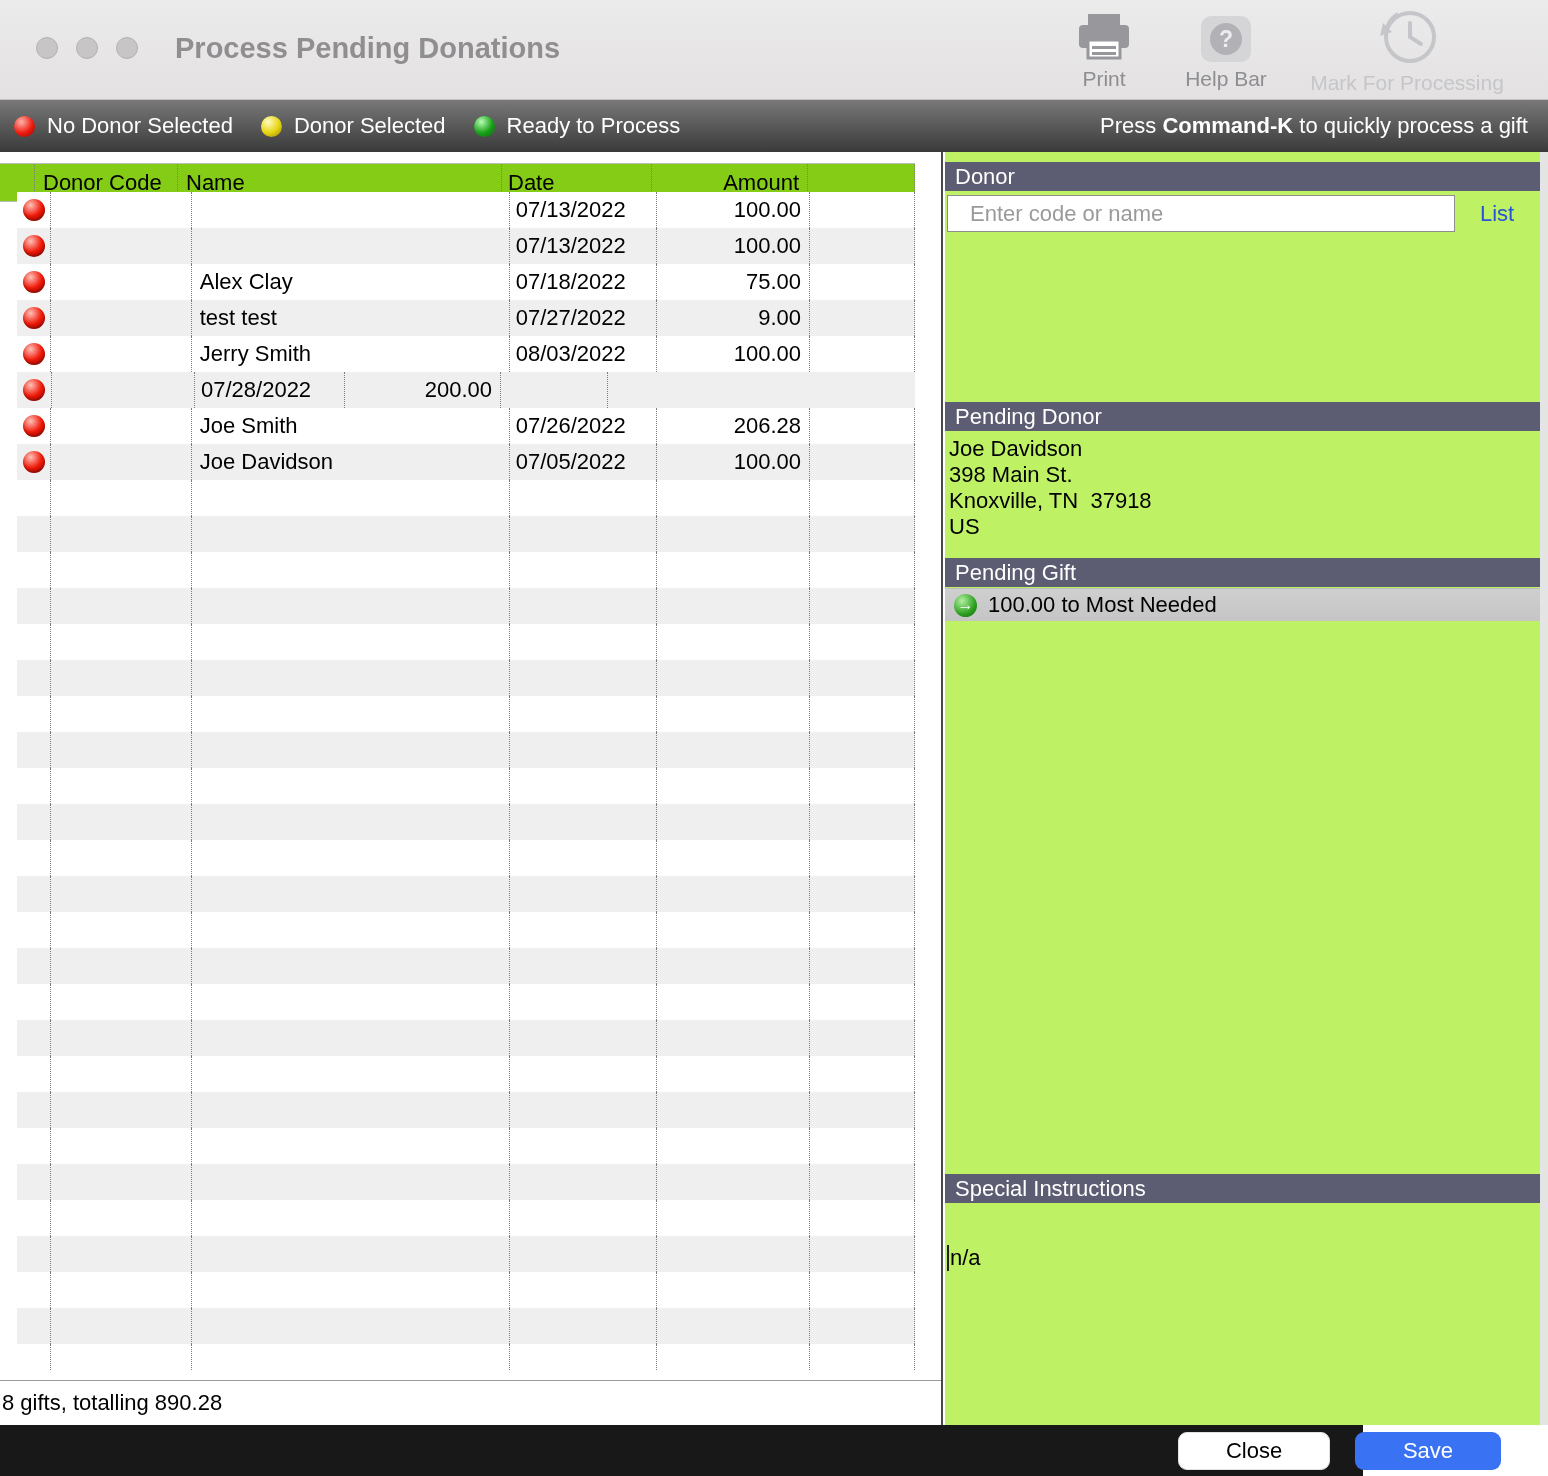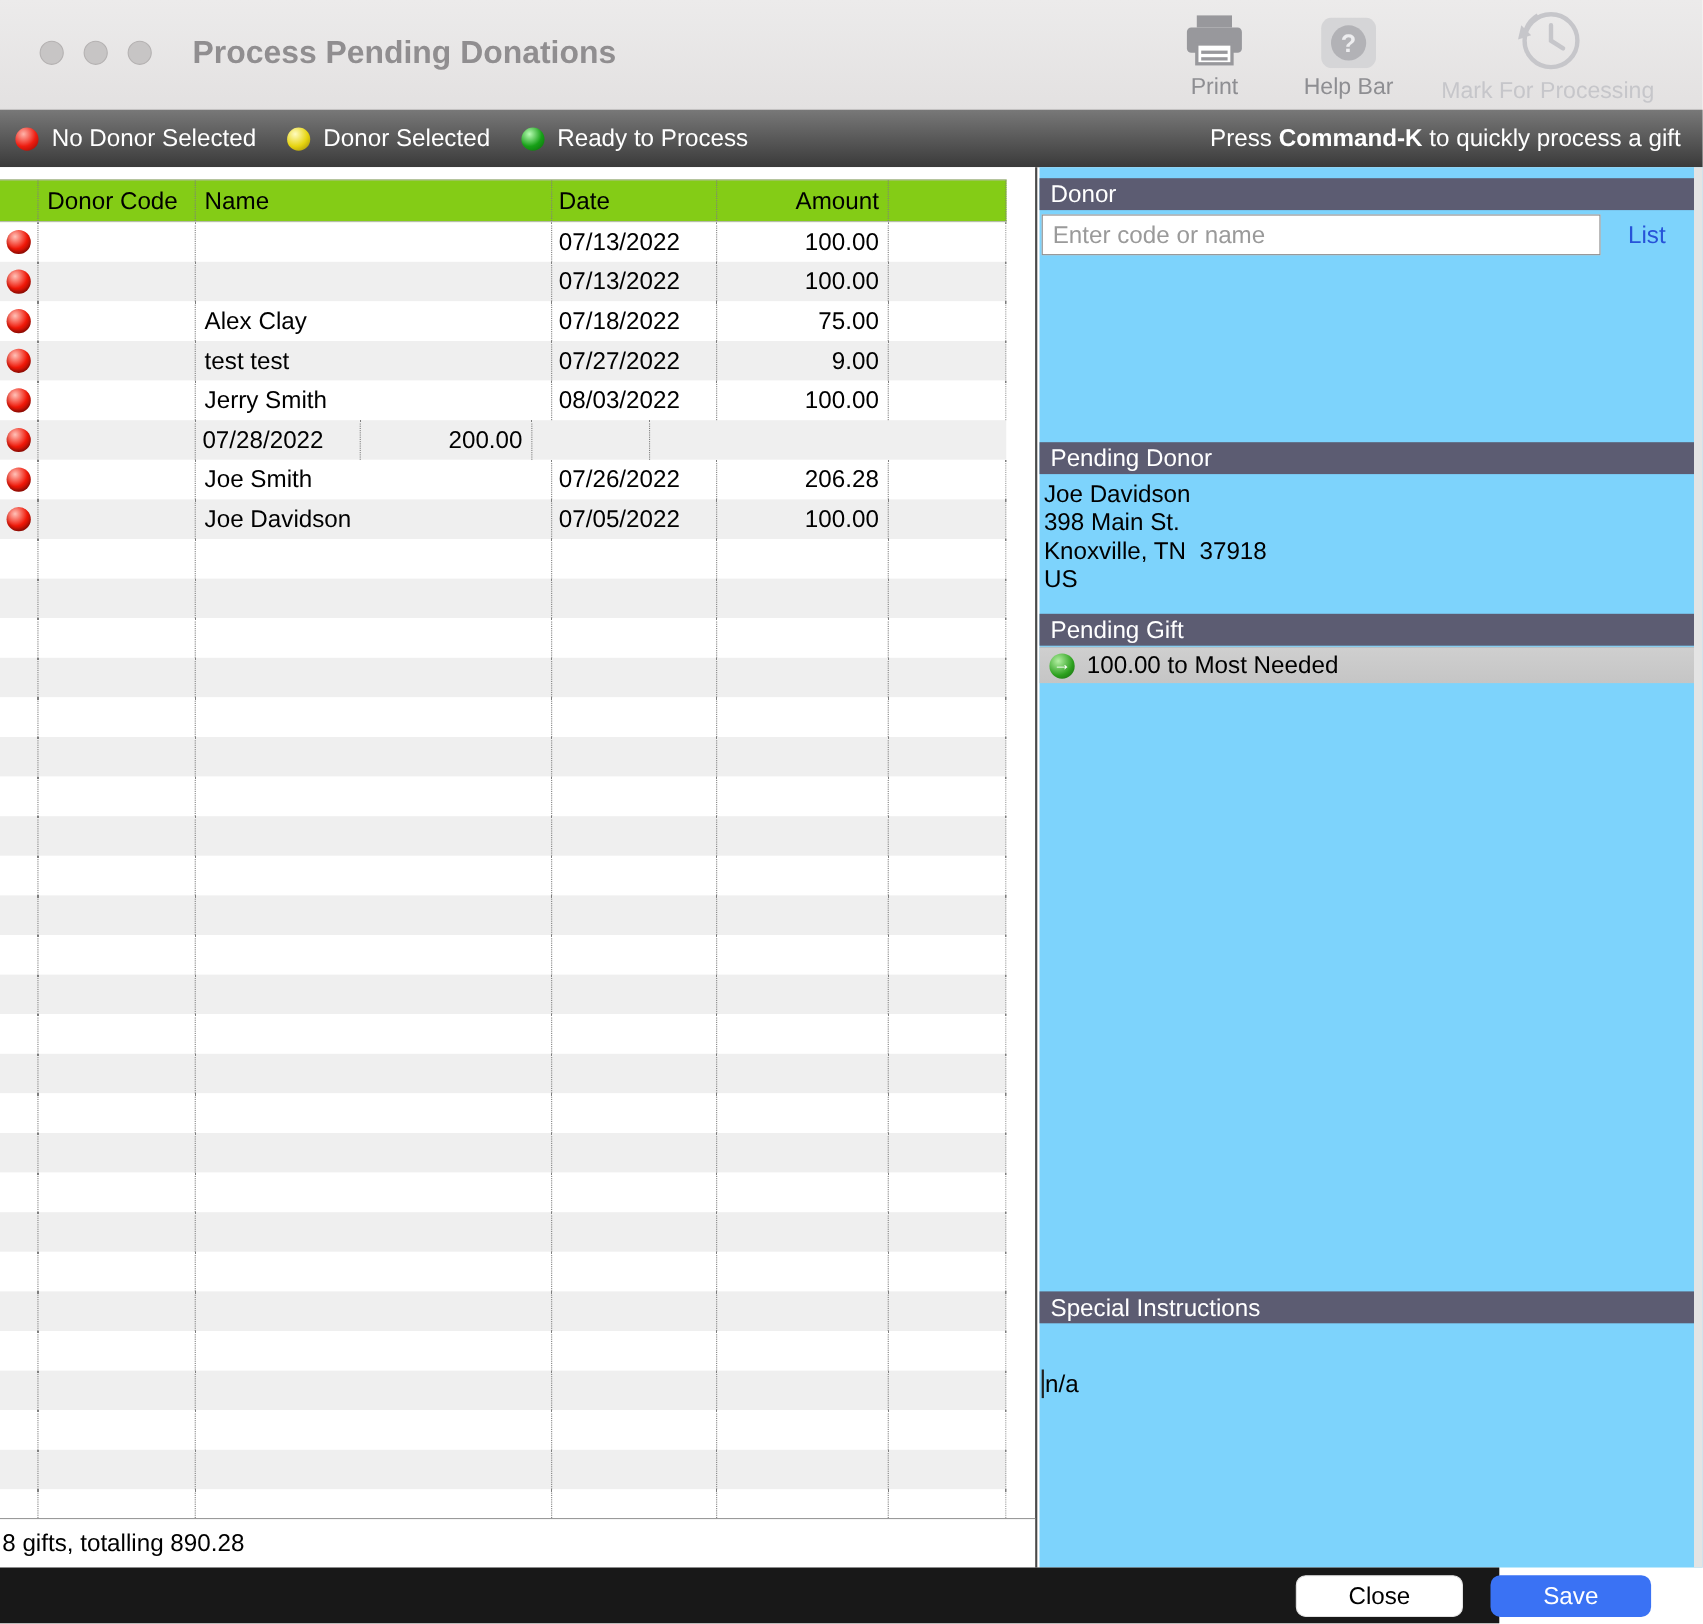--- a/index.html
+++ b/index.html
@@ -32,28 +32,28 @@
   .dot-red    { background:radial-gradient(circle at 35% 28%, #ffb4aa, #ee1c10 55%, #8c0800); }
   .dot-yellow { background:radial-gradient(circle at 35% 28%, #fffbc0, #e6d410 55%, #97820a); }
   .dot-green  { background:radial-gradient(circle at 35% 28%, #b8fcb4, #17a017 55%, #0a6a0a); }
   .shortcut-hint { position:absolute; right:20px; font-size:22px; }
   .shortcut-hint b { font-weight:bold; }
 
   
   .main { position:absolute; top:152px; left:0; width:1548px; height:1273px; }
   .left-pane { position:absolute; left:0; top:0; width:943px; height:1273px;
     background:#fff; border-right:2px solid #4a4a4a; }
-  .right-pane { position:absolute; left:945px; top:0; width:603px; height:1273px; background:#7dd3fc; }
+  .right-pane { position:absolute; left:945px; top:0; width:603px; height:1273px; background:#bef264; }
   .right-edge-strip { position:absolute; right:0; top:0; width:8px; height:1273px; background:#e4e4e4; }
 
   
   .thead { position:absolute; top:11px; left:0; width:915px; height:39px;
     border-top:1px solid #bcbcbc; border-bottom:1px solid #bcbcbc;
     display:flex; align-items:center; font-size:22px; background:#84cc16; }
-  .tbody { position:absolute; top:50px; left:0; width:915px; height:1178px; overflow:hidden; }
+  .tbody { position:absolute; top:40px; left:0; width:915px; height:1178px; overflow:hidden;padding-left:17px; }
   .trow { display:flex; height:36px; align-items:center; font-size:22px; background:#fff; }
   .trow.alt { background:#efefef; }
   .tcell, .hcell { height:100%; display:flex; align-items:center; border-right:1px dotted #7e7e7e; overflow:hidden; white-space:nowrap; }
   .c-status { width:35px;  justify-content:center; }
   .c-code   { width:143px; padding-left:8px; }
   .c-name   { width:324px; padding-left:8px; }
   .c-date   { width:150px; padding-left:6px; }
   .c-amount { width:156px; justify-content:flex-end; padding-right:8px; }
   .c-extra  { width:107px; }
   .rdot { width:22px; height:22px; border-radius:50%;
@@ -62,21 +62,21 @@
   .tfooter { position:absolute; bottom:0; left:0; width:941px; height:45px;
     border-top:1px solid #9a9a9a; font-size:22px; display:flex; align-items:center;
     padding-left:2px; background:#fff; }
 
   
   .sec { position:absolute; left:0; width:595px; height:29px; background:#5c5c72;
     color:#fff; font-size:22px; display:flex; align-items:center; padding-left:10px; }
   .sec-donor { top:10px; }
   .search-row { position:absolute; top:43px; left:2px; width:595px; display:flex; align-items:center; }
   .donor-search { width:508px; height:37px; border:1px solid #8e8e8e; background:#fff;
-    font-size:22px; font-family:inherit; padding:0 9px; outline:none; }
+    font-size:22px; font-family:inherit; padding:0 22px; outline:none; }
   .donor-search::placeholder { color:#9a9a9a; }
   .list-link { margin-left:25px; font-size:22px; color:#2753d8; text-decoration:none; cursor:pointer; }
   .sec-pending-donor { top:250px; }
   .address { position:absolute; top:284px; left:4px; font-size:22px; line-height:26px; }
   .addr-line { white-space:pre-wrap; }
   .sec-pending-gift { top:406px; }
   .gift-row { position:absolute; top:436px; left:0; width:595px; height:33px;
     background:linear-gradient(#cfcfcf,#c5c5c5); border-top:1px solid #bdbdbd;
     display:flex; align-items:center; font-size:22px; }
   .gift-icon { width:23px; height:23px; border-radius:50%; flex:none;

